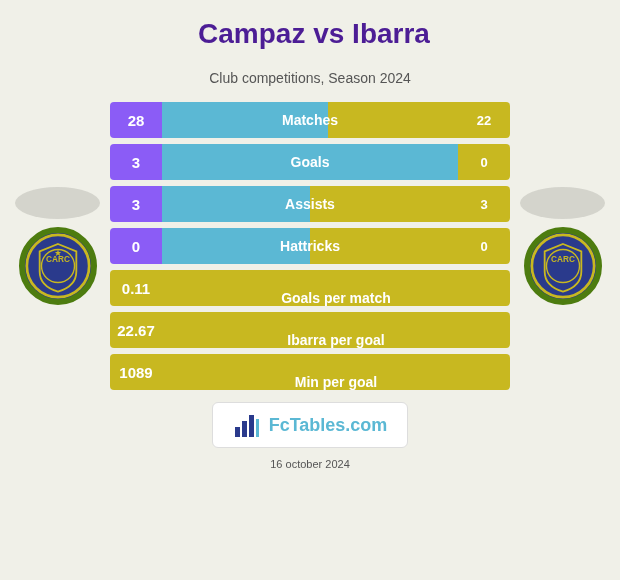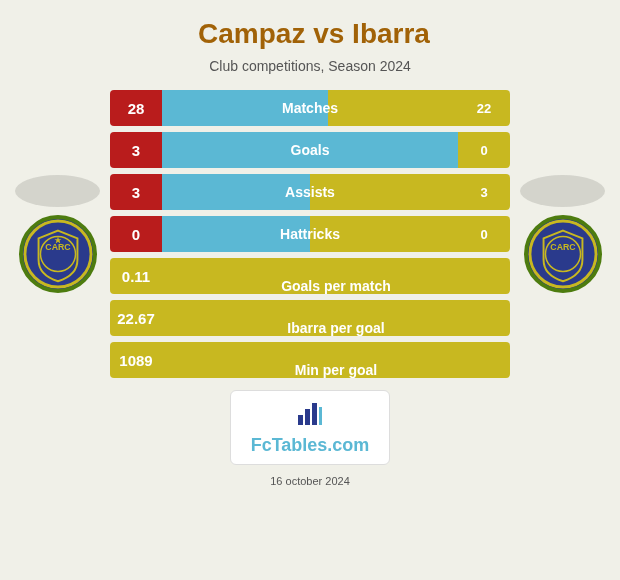--- a/index.html
+++ b/index.html
@@ -16,28 +16,28 @@
 
     .header {
       text-align: center;
       padding: 18px 0 6px 0;
       width: 100%;
     }
 
     .title {
       font-size: 28px;
       font-weight: bold;
-      color: #a16207;
+      color: #4c1d95;
       margin-left: 8px;
     }
 
     .subtitle {
       font-size: 14px;
       color: #555;
-      margin-top: 8px;
+      margin-top: 20px;
     }
 
     .main-section {
       display: flex;
       flex-direction: row;
       align-items: center;
       width: 100%;
       padding: 10px 10px 0 10px;
       gap: 0;
     }
@@ -52,21 +52,21 @@
 
     .stat-row {
       display: flex;
       align-items: center;
       height: 36px;
       border-radius: 4px;
       overflow: hidden;
     }
 
     .stat-left-val {
-      background: #b91c1c;
+      background: #8b5cf6;
       color: white;
       font-weight: bold;
       font-size: 15px;
       width: 52px;
       height: 100%;
       display: flex;
       align-items: center;
       justify-content: center;
       flex-shrink: 0;
     }
@@ -128,21 +128,21 @@
     
     .assists-fill { width: 50%; background: #5bb8d4; }
     
     .hattricks-fill { width: 50%; background: #5bb8d4; }
 
     
     .club-circle {
       width: 78px;
       height: 78px;
       border-radius: 50%;
-      border: 4px solid #4d7c0f;
+      border: 6px solid #4d7c0f;
       background: #2a3a8c;
       display: flex;
       align-items: center;
       justify-content: center;
       overflow: hidden;
     }
 
     
     .oval-left {
       width: 85px;
@@ -170,21 +170,20 @@
 
     .fctables-banner {
       background: white;
       border: 1px solid #ddd;
       border-radius: 6px;
       padding: 8px 20px;
       display: flex;
       align-items: center;
       gap: 8px;
       margin-top: 12px;
-      flex-direction: column;
     }
 
     .fctables-icon {
       width: 28px;
       height: 28px;
     }
 
     .fctables-text {
       font-size: 18px;
       font-weight: bold;

